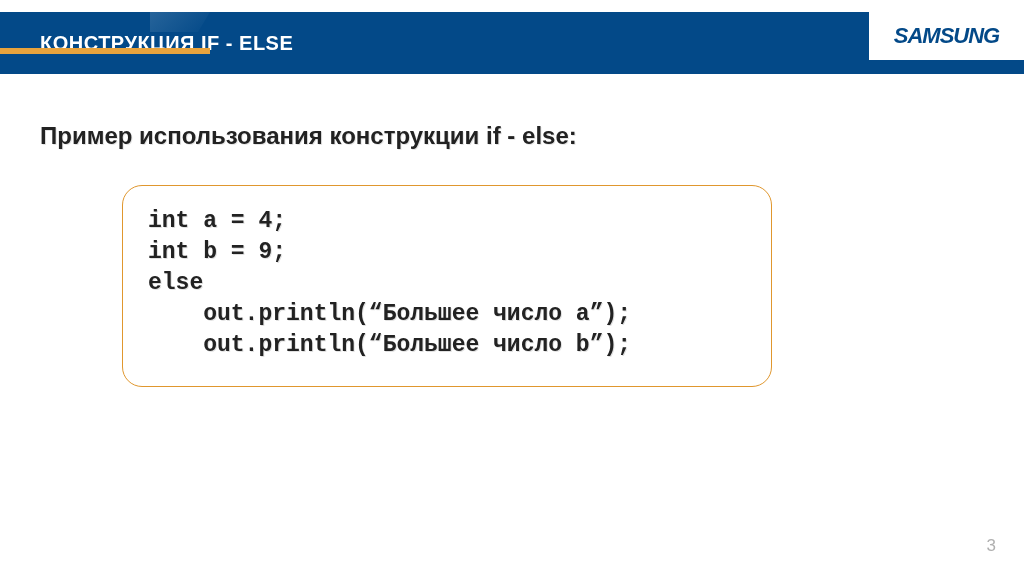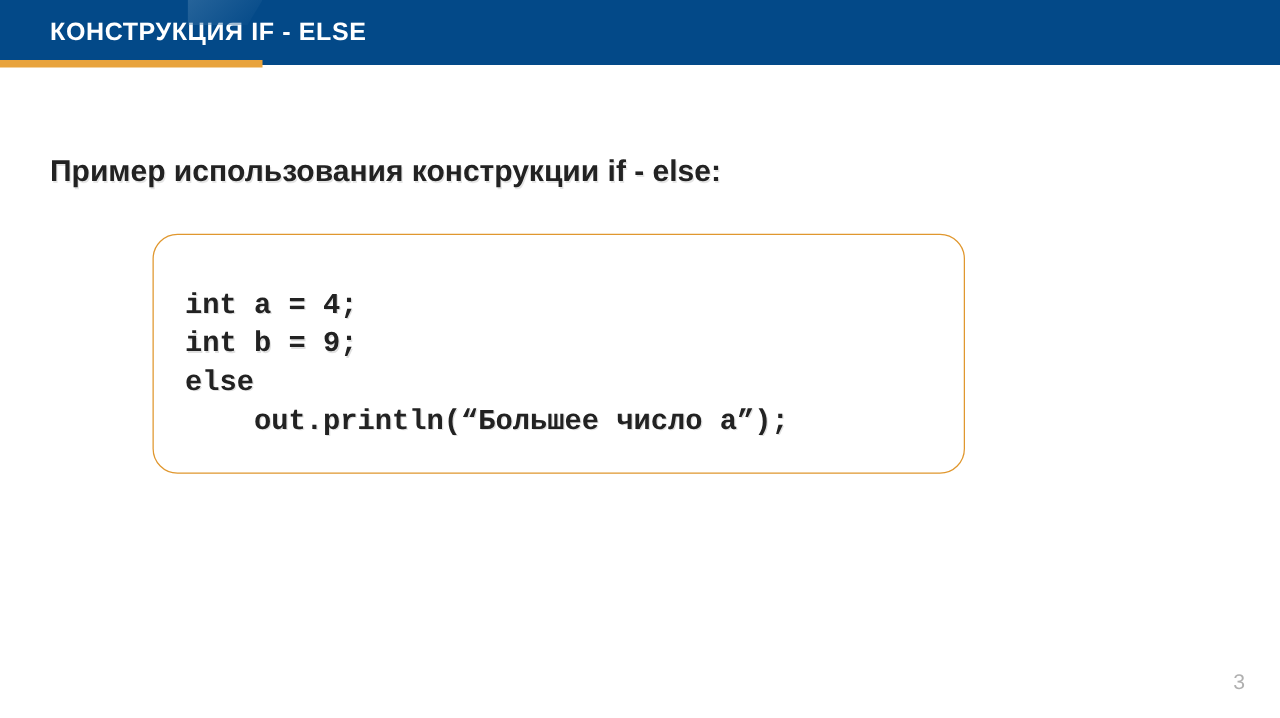--- a/index.html
+++ b/index.html
@@ -10,25 +10,26 @@
     body {
       width: 1024px;
       height: 574px;
       font-family: Arial, sans-serif;
       background: #ffffff;
       position: relative;
       overflow: hidden;
     }
     .header-bar {
       width: 100%;
-      height: 52px;
+      height: 62px;
       background: #034988;
       position: relative;
       display: flex;
       align-items: center;
+      margin-top: 12px;
     }
     .header-title {
       color: #ffffff;
       font-size: 20px;
       font-weight: bold;
       margin-left: 40px;
       letter-spacing: 0.5px;
     }
     .header-deco {
       position: absolute;
@@ -62,36 +63,35 @@
     .accent-line {
       position: absolute;
       left: 0;
       top: 48px;
       width: 210px;
       height: 6px;
       background: #e8a33d;
     }
     .content {
       padding: 40px 40px 0 40px;
-      margin-top: 24px;
     }
     .subtitle {
       font-size: 24px;
       font-weight: bold;
       color: #222;
       margin-top: 8px;
       margin-bottom: 35px;
       text-shadow: 1px 1px 0 rgba(0,0,0,0.1);
     }
     .code-box {
       margin-left: 82px;
       width: 650px;
       border: 1.5px solid #e0972e;
       border-radius: 20px;
-      padding: 41px 25px 25px 25px;
+      padding: 20px 25px 25px 25px;
       background: #ffffff;
     }
     .code-line {
       font-family: "Courier New", Courier, monospace;
       font-size: 23px;
       font-weight: bold;
       color: #222;
       line-height: 1.35;
       white-space: pre;
       text-shadow: 1px 1px 0 rgba(0,0,0,0.12);
@@ -104,27 +104,31 @@
       font-size: 17px;
       font-family: Arial, sans-serif;
     }
   </style>
 </head>
 <body>
 
 <div class="header-bar">
   <div class="header-deco"></div>
   <div class="header-title">КОНСТРУКЦИЯ IF - ELSE</div>
+  <div class="logo-box">
+    <span class="logo-text">SAMSUNG</span>
+  </div>
 </div>
 <div class="accent-line"></div>
 
 <div class="content">
   <div class="subtitle">Пример использования конструкции if - else:</div>
 
   <div class="code-box">
     <div class="code-line">int a = 4;</div>
     <div class="code-line">int b = 9;</div>
     <div class="code-line">else</div>
     <div class="code-line">    out.println(“Большее число a”);</div>
+    <div class="code-line">    out.println(“Большее число b”);</div>
   </div>
 </div>
 
 <div class="page-number">3</div>
 
 </body></html>

